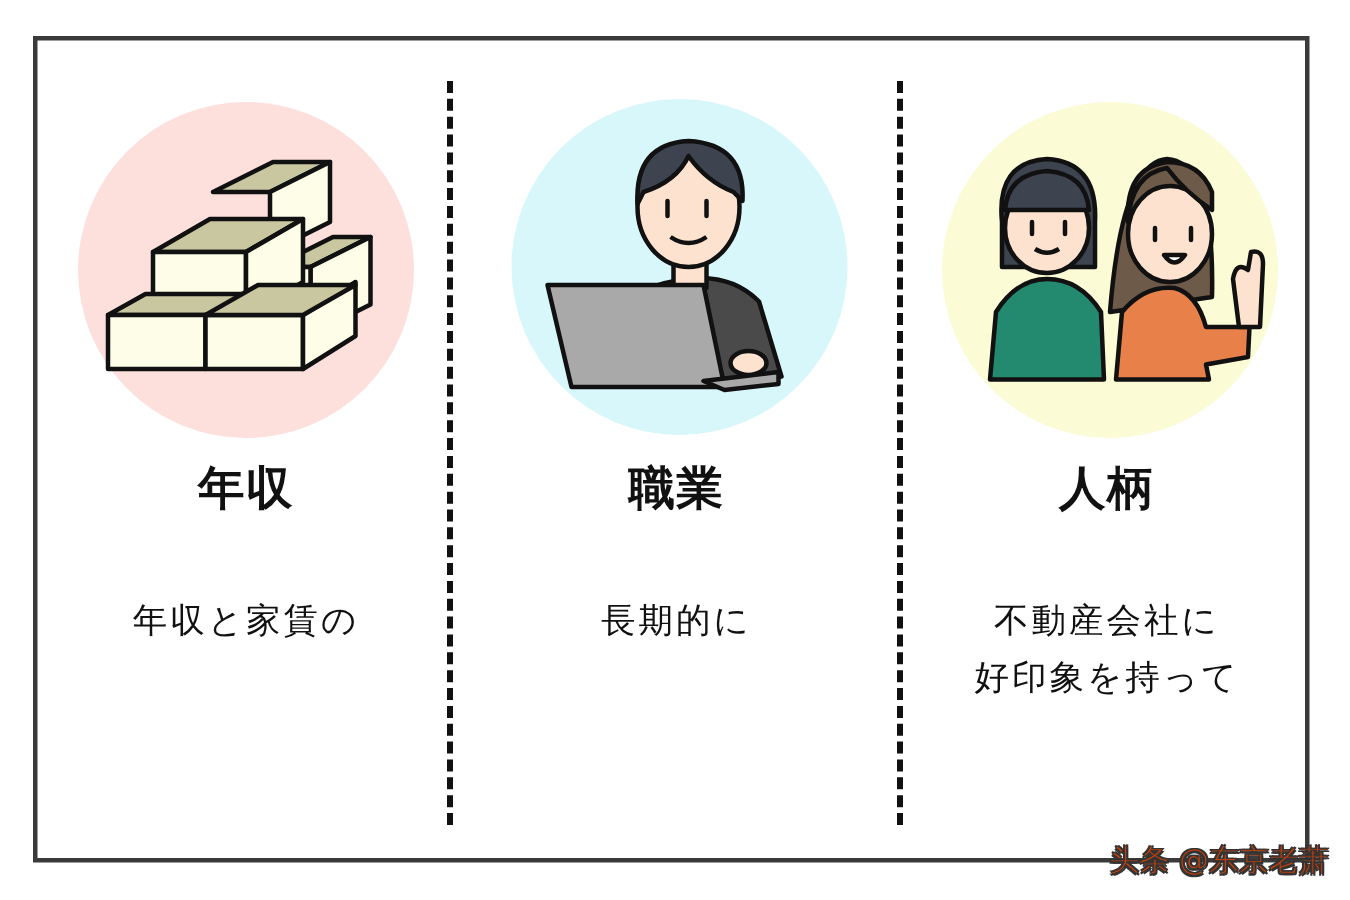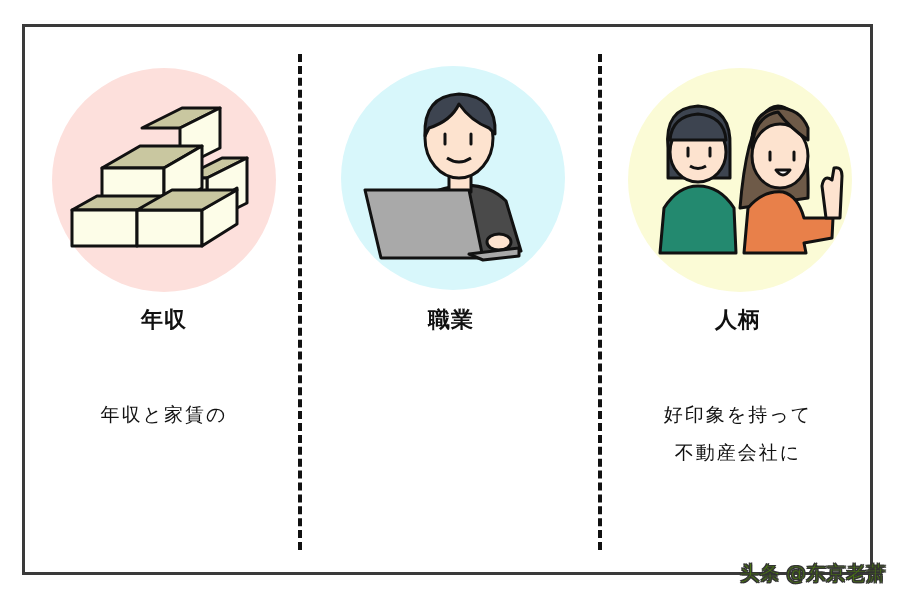--- a/index.html
+++ b/index.html
@@ -5,27 +5,27 @@
   html, body { margin:0; padding:0; background:#ffffff; }
   body { width:900px; height:600px; position:relative; overflow:hidden;
          font-family:"DejaVu Sans", sans-serif; color:#111; }
   .frame { position:absolute; left:22px; top:24px; width:851px; height:551px;
            border:3px solid #3a3a3a; box-sizing:border-box; }
   .divider { position:absolute; top:54px; height:496px; width:0;
              border-left:4px dashed #111; }
   .col { position:absolute; top:30px; width:280px; text-align:center; }
   .circle { position:absolute; width:224px; height:224px; border-radius:50%; }
   .illus { position:absolute; left:0; top:0; width:224px; height:224px; }
-  .title { position:absolute; left:0; width:100%; top:275px; font-size:22px;
+  .title { position:absolute; left:0; width:100%; top:275px; font-size:31px;
            font-weight:bold; letter-spacing:1px; }
-  .desc { position:absolute; left:0; width:100%; top:365px; font-size:19px;
+  .desc { position:absolute; left:0; width:100%; top:365px; font-size:23px;
           line-height:38px; letter-spacing:2px; }
   .desc div { white-space:nowrap; }
   .watermark { position:absolute; right:14px; top:560px; font-size:20px;
-               color:#4d7c0f; -webkit-text-stroke:0.6px #333;
+               color:#c2410c; -webkit-text-stroke:0.6px #333;
                text-shadow:1px 1px 0 #333, -1px -1px 0 #333, 1px -1px 0 #333, -1px 1px 0 #333; }
 </style>
 </head>
 <body>
 
 <div class="frame"></div>
 <div class="divider" style="left:298px;"></div>
 <div class="divider" style="left:598px;"></div>
 
 <div class="col" style="left:24px;">
@@ -77,20 +77,21 @@
 
         <ellipse cx="158" cy="176" rx="12" ry="8" fill="#fde3cf"></ellipse>
 
         <polygon points="24,124 128,124 142,192 40,192" fill="#a9a9a9"></polygon>
         <polygon points="128,188 178,182 178,190 142,194" fill="#a9a9a9"></polygon>
       </g>
     </svg>
   </div>
   <div class="title">職業</div>
   <div class="desc">
+    <div>長期的に</div>
   </div>
 </div>
 
 <div class="col" style="left:598px;">
   <div class="circle" style="left:30px; top:38px; background:#fbfbd6;">
     <svg class="illus" viewBox="0 0 224 224">
       <g stroke="#111" stroke-width="3" stroke-linejoin="round">
 
         <path d="M32,185 L36,140 Q50,118 70,118 Q92,118 106,140 L108,185 Z" fill="#23896f"></path>
         <path d="M40,80 Q36,40 70,38 Q104,40 102,80 L102,110 L40,110 Z" fill="#3d4450"></path>
@@ -106,18 +107,18 @@
         <path d="M124,80 Q126,48 150,44 Q162,60 180,72 L180,60 Q172,40 150,40 Q122,44 124,80 Z" fill="#6e5a48"></path>
         <line x1="142" y1="84" x2="142" y2="92" stroke-linecap="round"></line>
         <line x1="166" y1="84" x2="166" y2="92" stroke-linecap="round"></line>
         <path d="M148,102 Q155,112 162,102 Z" fill="#fff"></path>
         <path d="M198,150 L194,118 Q196,106 204,112 L206,100 Q214,98 214,108 L212,150 Z" fill="#fde3cf"></path>
       </g>
     </svg>
   </div>
   <div class="title">人柄</div>
   <div class="desc">
+    <div>不動産会社に</div>
     <div>好印象を持って</div>
-    <div>不動産会社に</div>
   </div>
 </div>
 
 <div class="watermark">头条 @东京老萧</div>
 
 </body></html>

